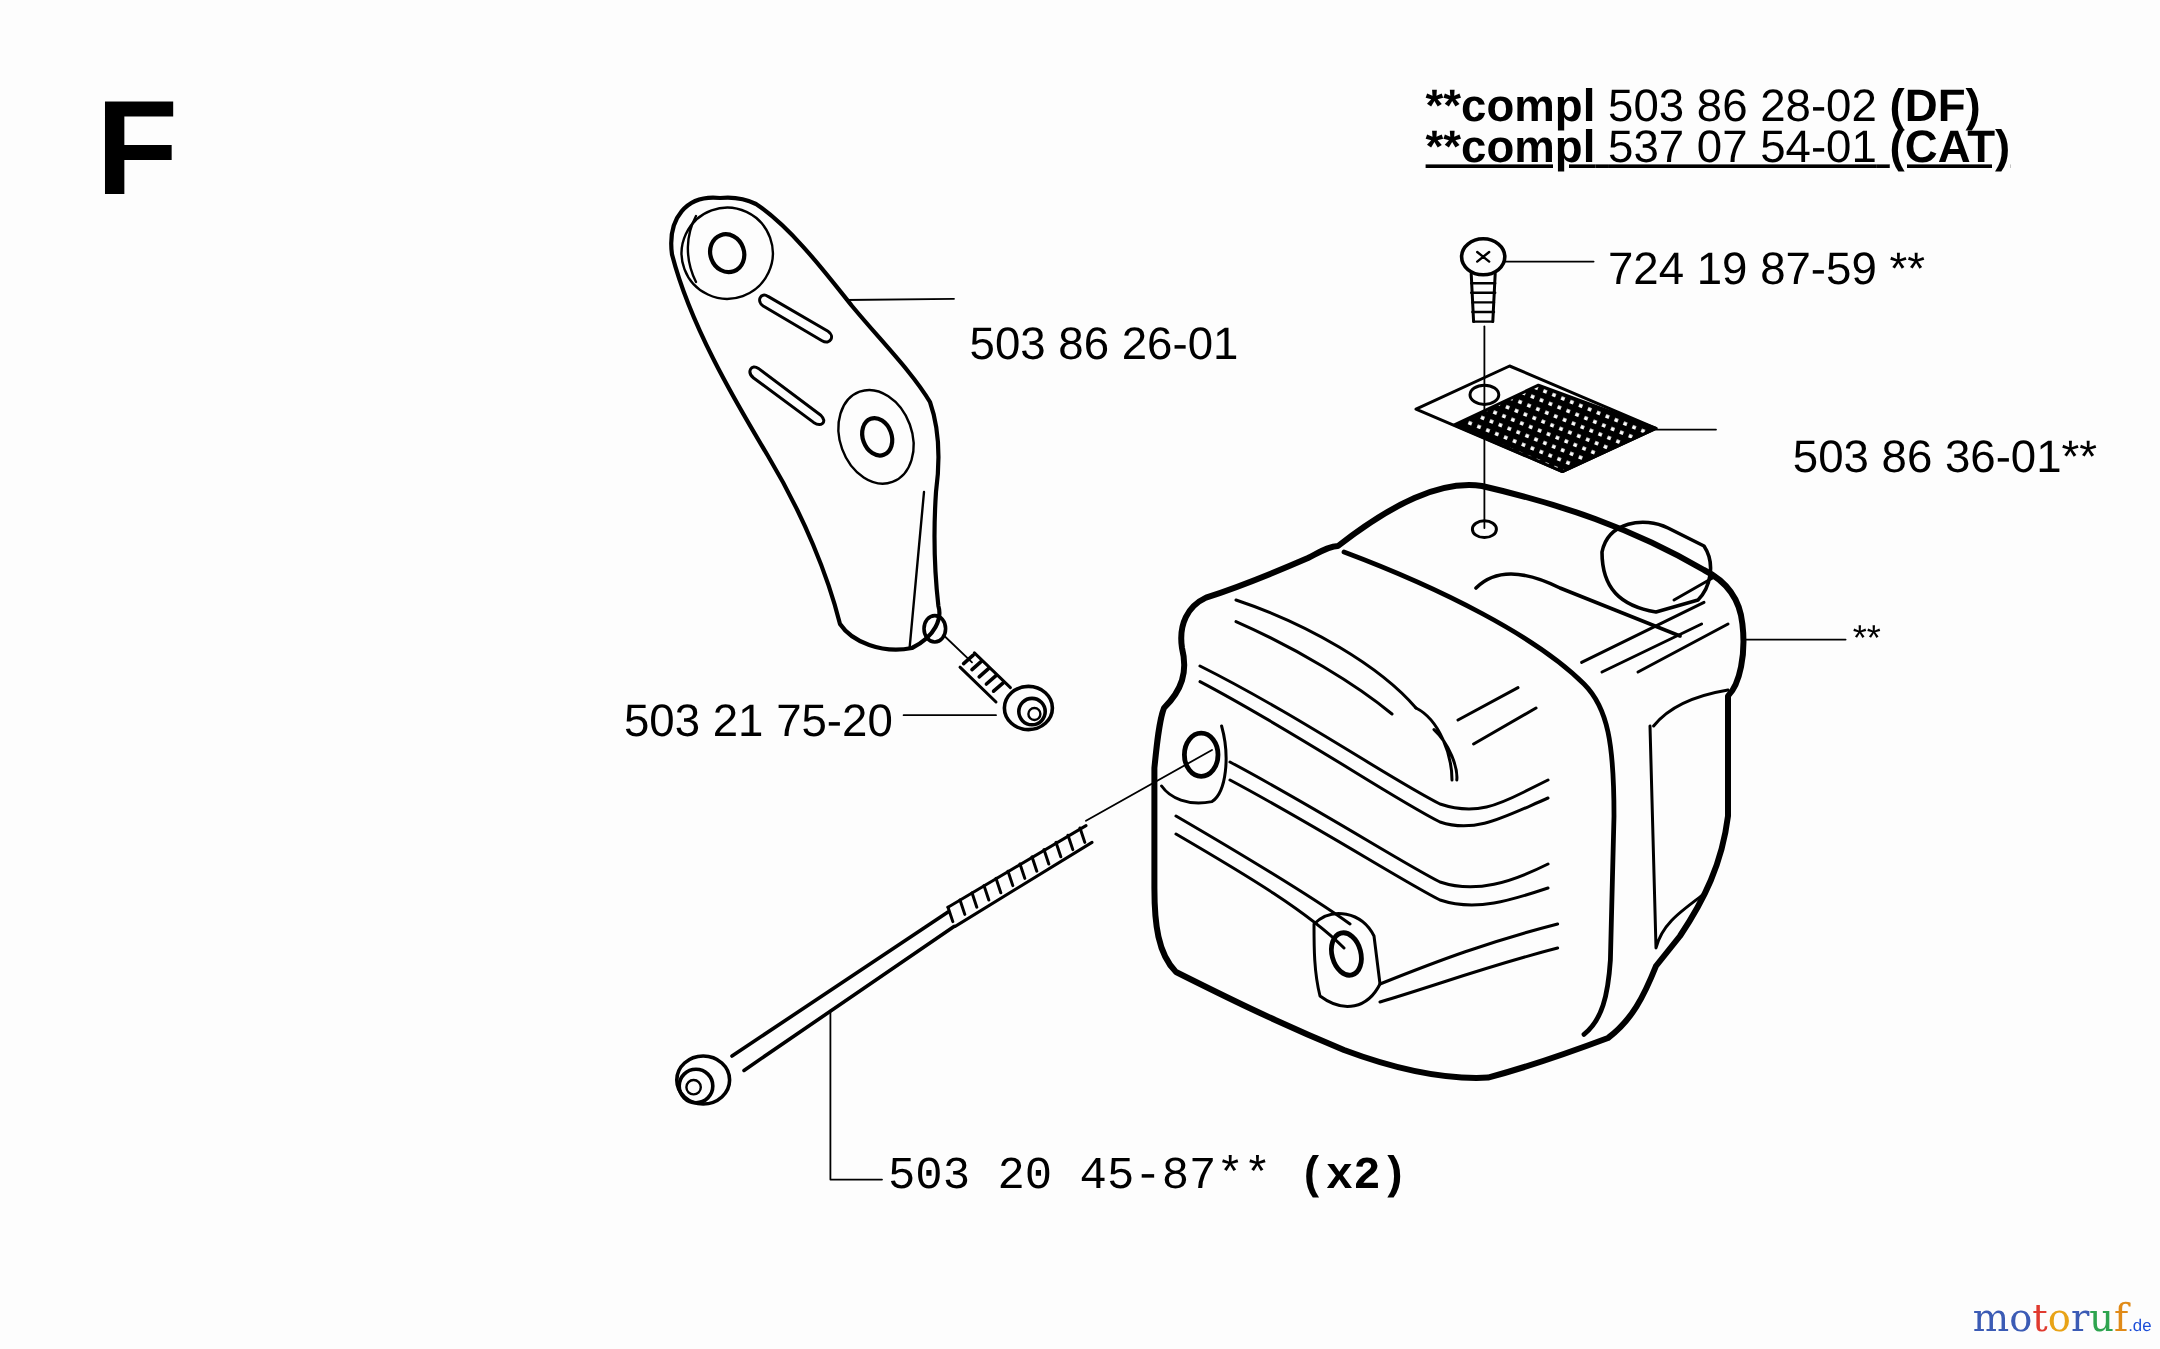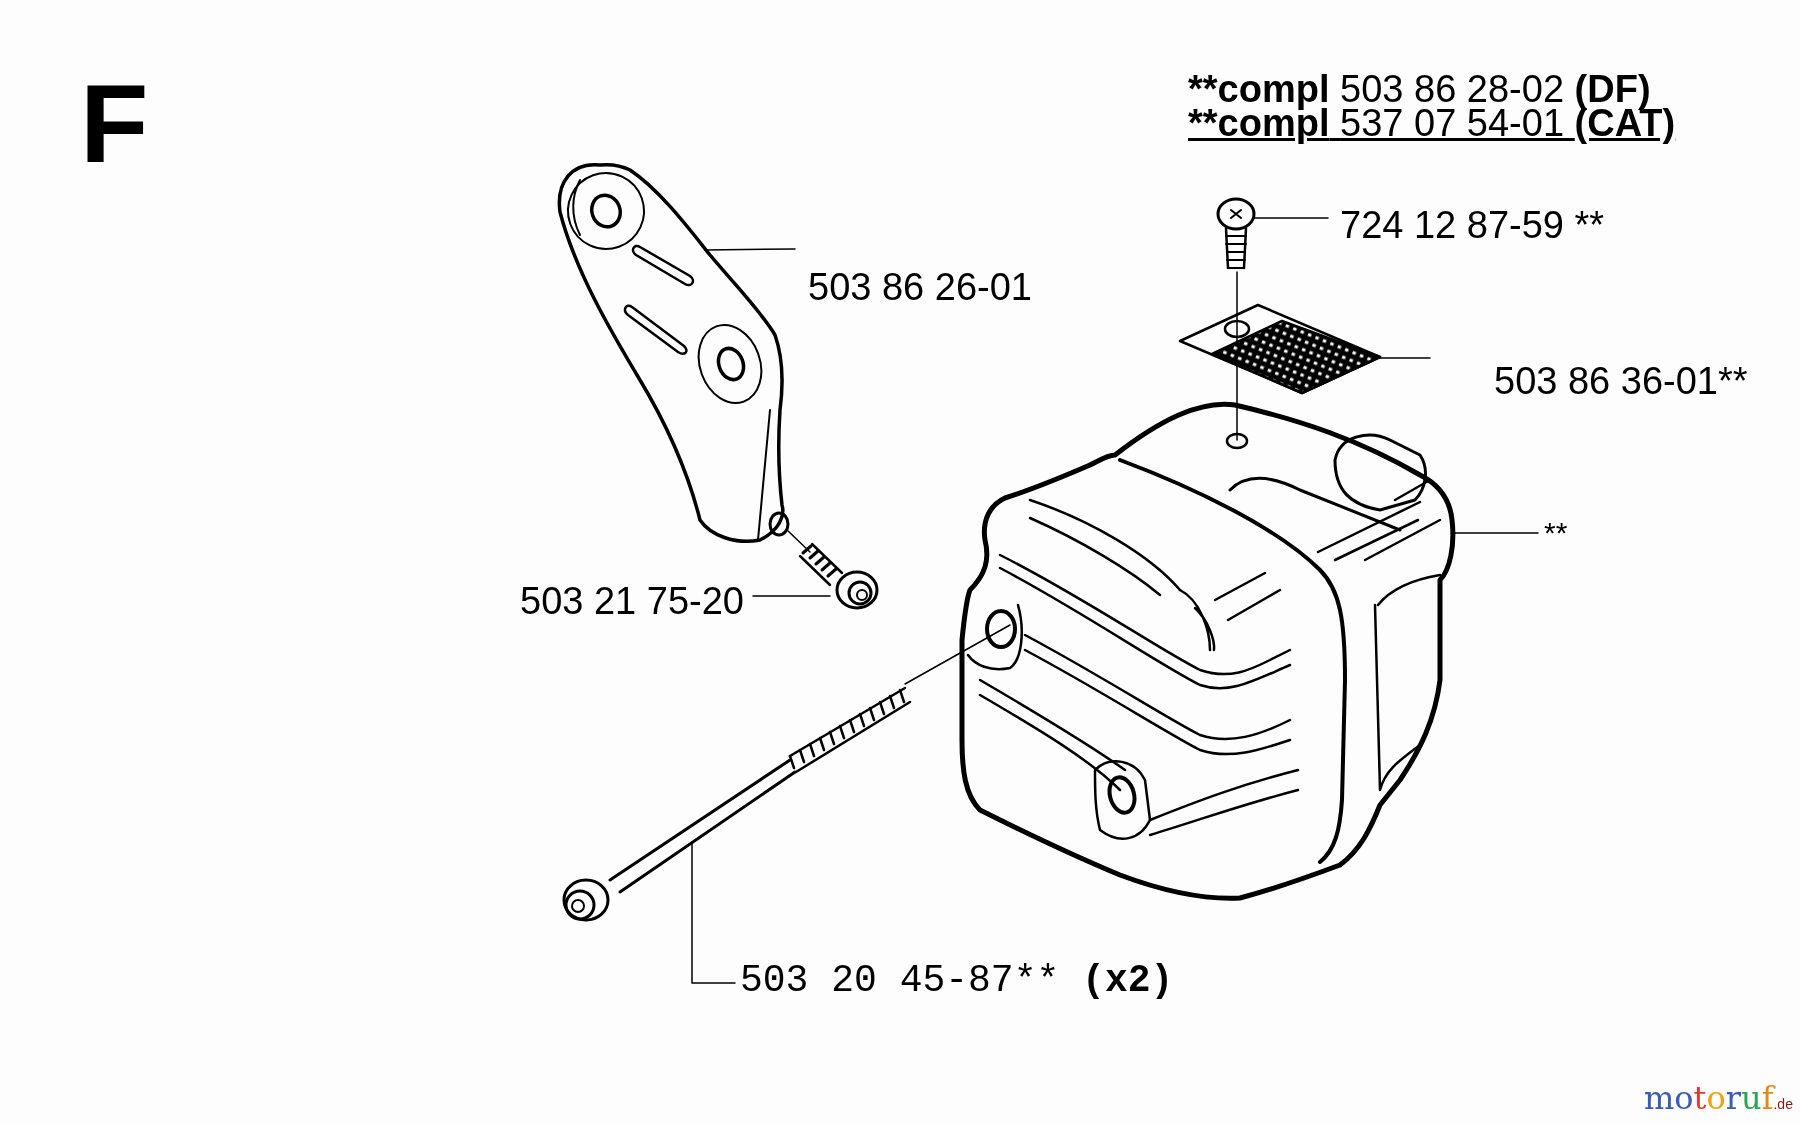--- a/index.html
+++ b/index.html
@@ -5,21 +5,21 @@
   html, body { margin:0; padding:0; background:#fdfdfd; }
   body { width:1800px; height:1124px; position:relative; overflow:hidden;
          font-family:"Liberation Sans", sans-serif; color:#000; }
   .section-letter { position:absolute; left:80px; top:68px; font-size:112px; font-weight:bold; line-height:1; }
   .compl { position:absolute; left:1188px; font-size:38px; line-height:1; white-space:nowrap; }
   .compl b { font-weight:bold;text-align:center; }
   .label { position:absolute; font-size:38px; line-height:1; white-space:nowrap; }
   .label b { font-weight:bold; }
   svg.art { position:absolute; left:0; top:0; }
   .logo { position:absolute; left:1644px; top:1082px; font-family:"DejaVu Serif", serif; font-size:32px; line-height:1; }
-  .logo .tld { font-family:"Liberation Sans", sans-serif; font-size:14px; color:#7f1d1d; }
+  .logo .tld { font-family:"Liberation Sans", sans-serif; font-size:14px; color:#1d4ed8; }
 </style>
 </head>
 <body>
 
 <div class="section-letter">F</div>
 
 <div class="compl" style="top:70px;">
   <b>**compl</b>
   <span>503 86 28-02</span>
   <b>(DF)</b>
@@ -34,21 +34,21 @@
   <span>503 86 26-01</span>
 </div>
 <div class="label" style="left:506px; top:582px;margin-left:14px;">
   <span>503 21 75-20</span>
 </div>
 <div class="label" style="left:740px; top:962px;font-family:Liberation Mono, monospace;">
   <span>503 20 45-87</span><span>**</span>
   <b>(x2)</b>
 </div>
 <div class="label" style="left:1340px; top:206px;">
-  <span>724 12 87-59</span><span> **</span>
+  <span>724 19 87-59</span><span> **</span>
 </div>
 <div class="label" style="left:1494px; top:346px;margin-top:16px;">
   <span>503 86 36-01</span><span>**</span>
 </div>
 <div class="label" style="left:1544px; top:518px; font-size:30px;">
   <span>**</span>
 </div>
 
 <svg class="art" width="1800" height="1124" viewBox="0 0 1800 1124">
   <g fill="none" stroke="#000" stroke-linecap="round" stroke-linejoin="round">

